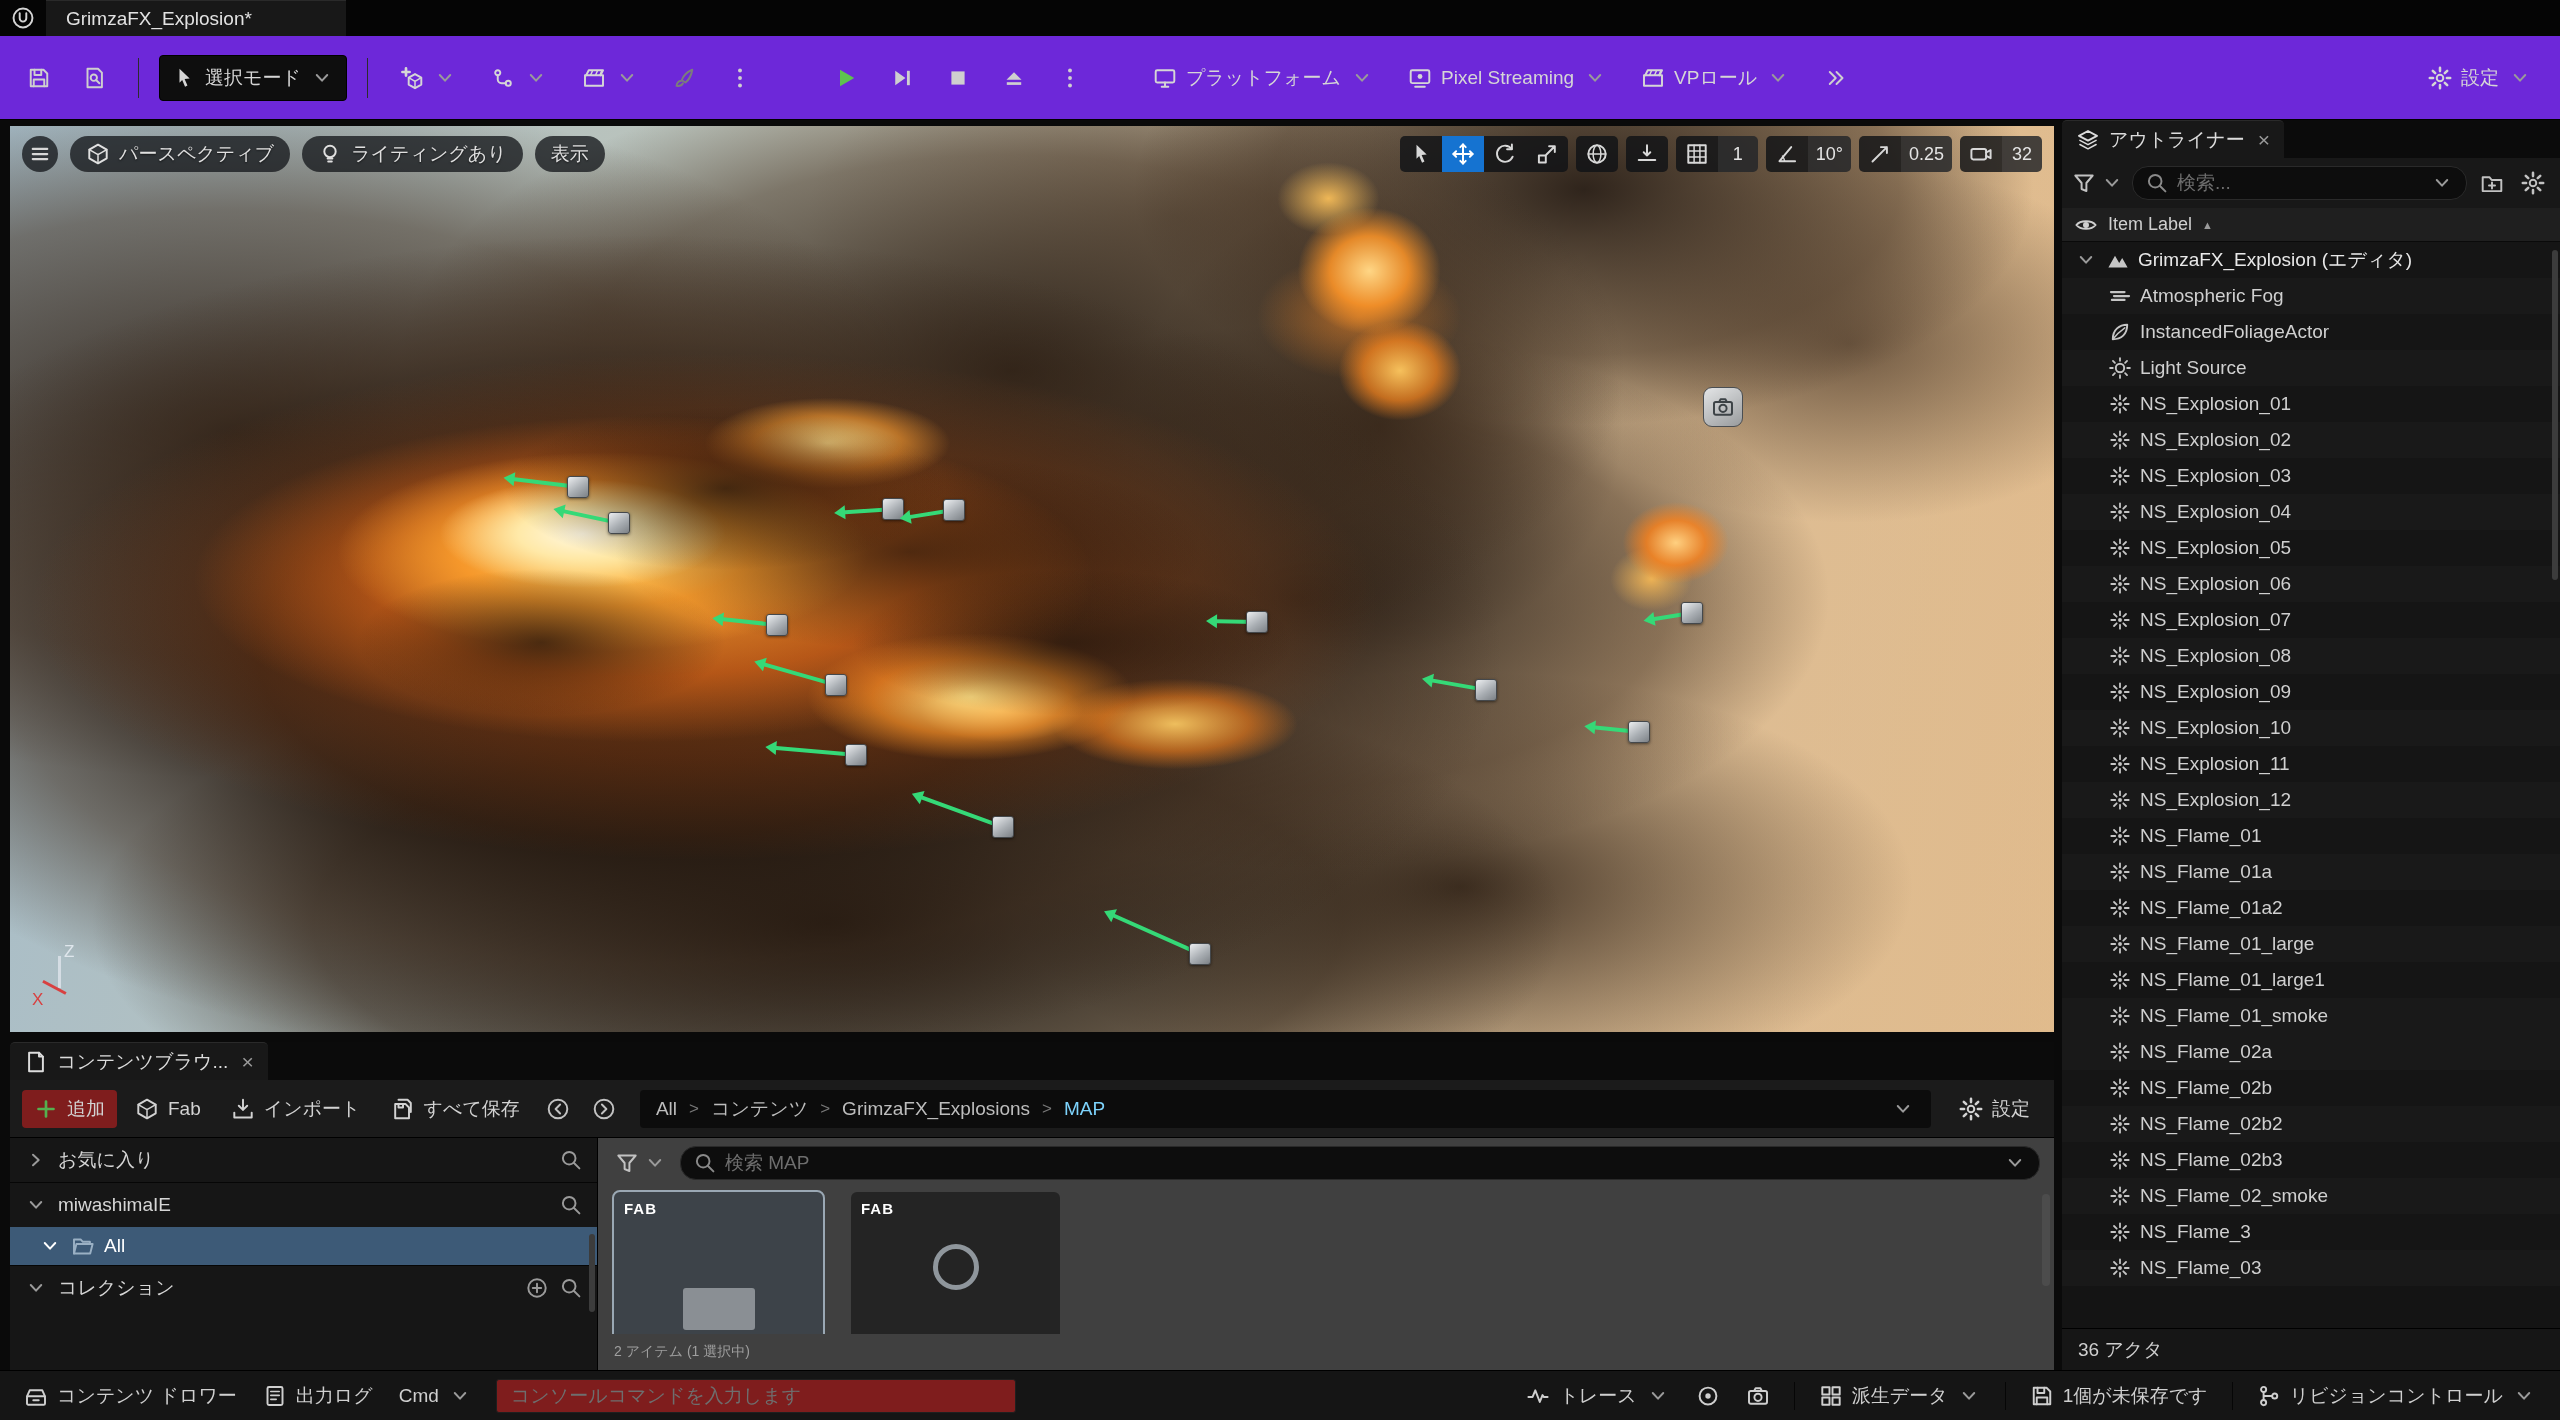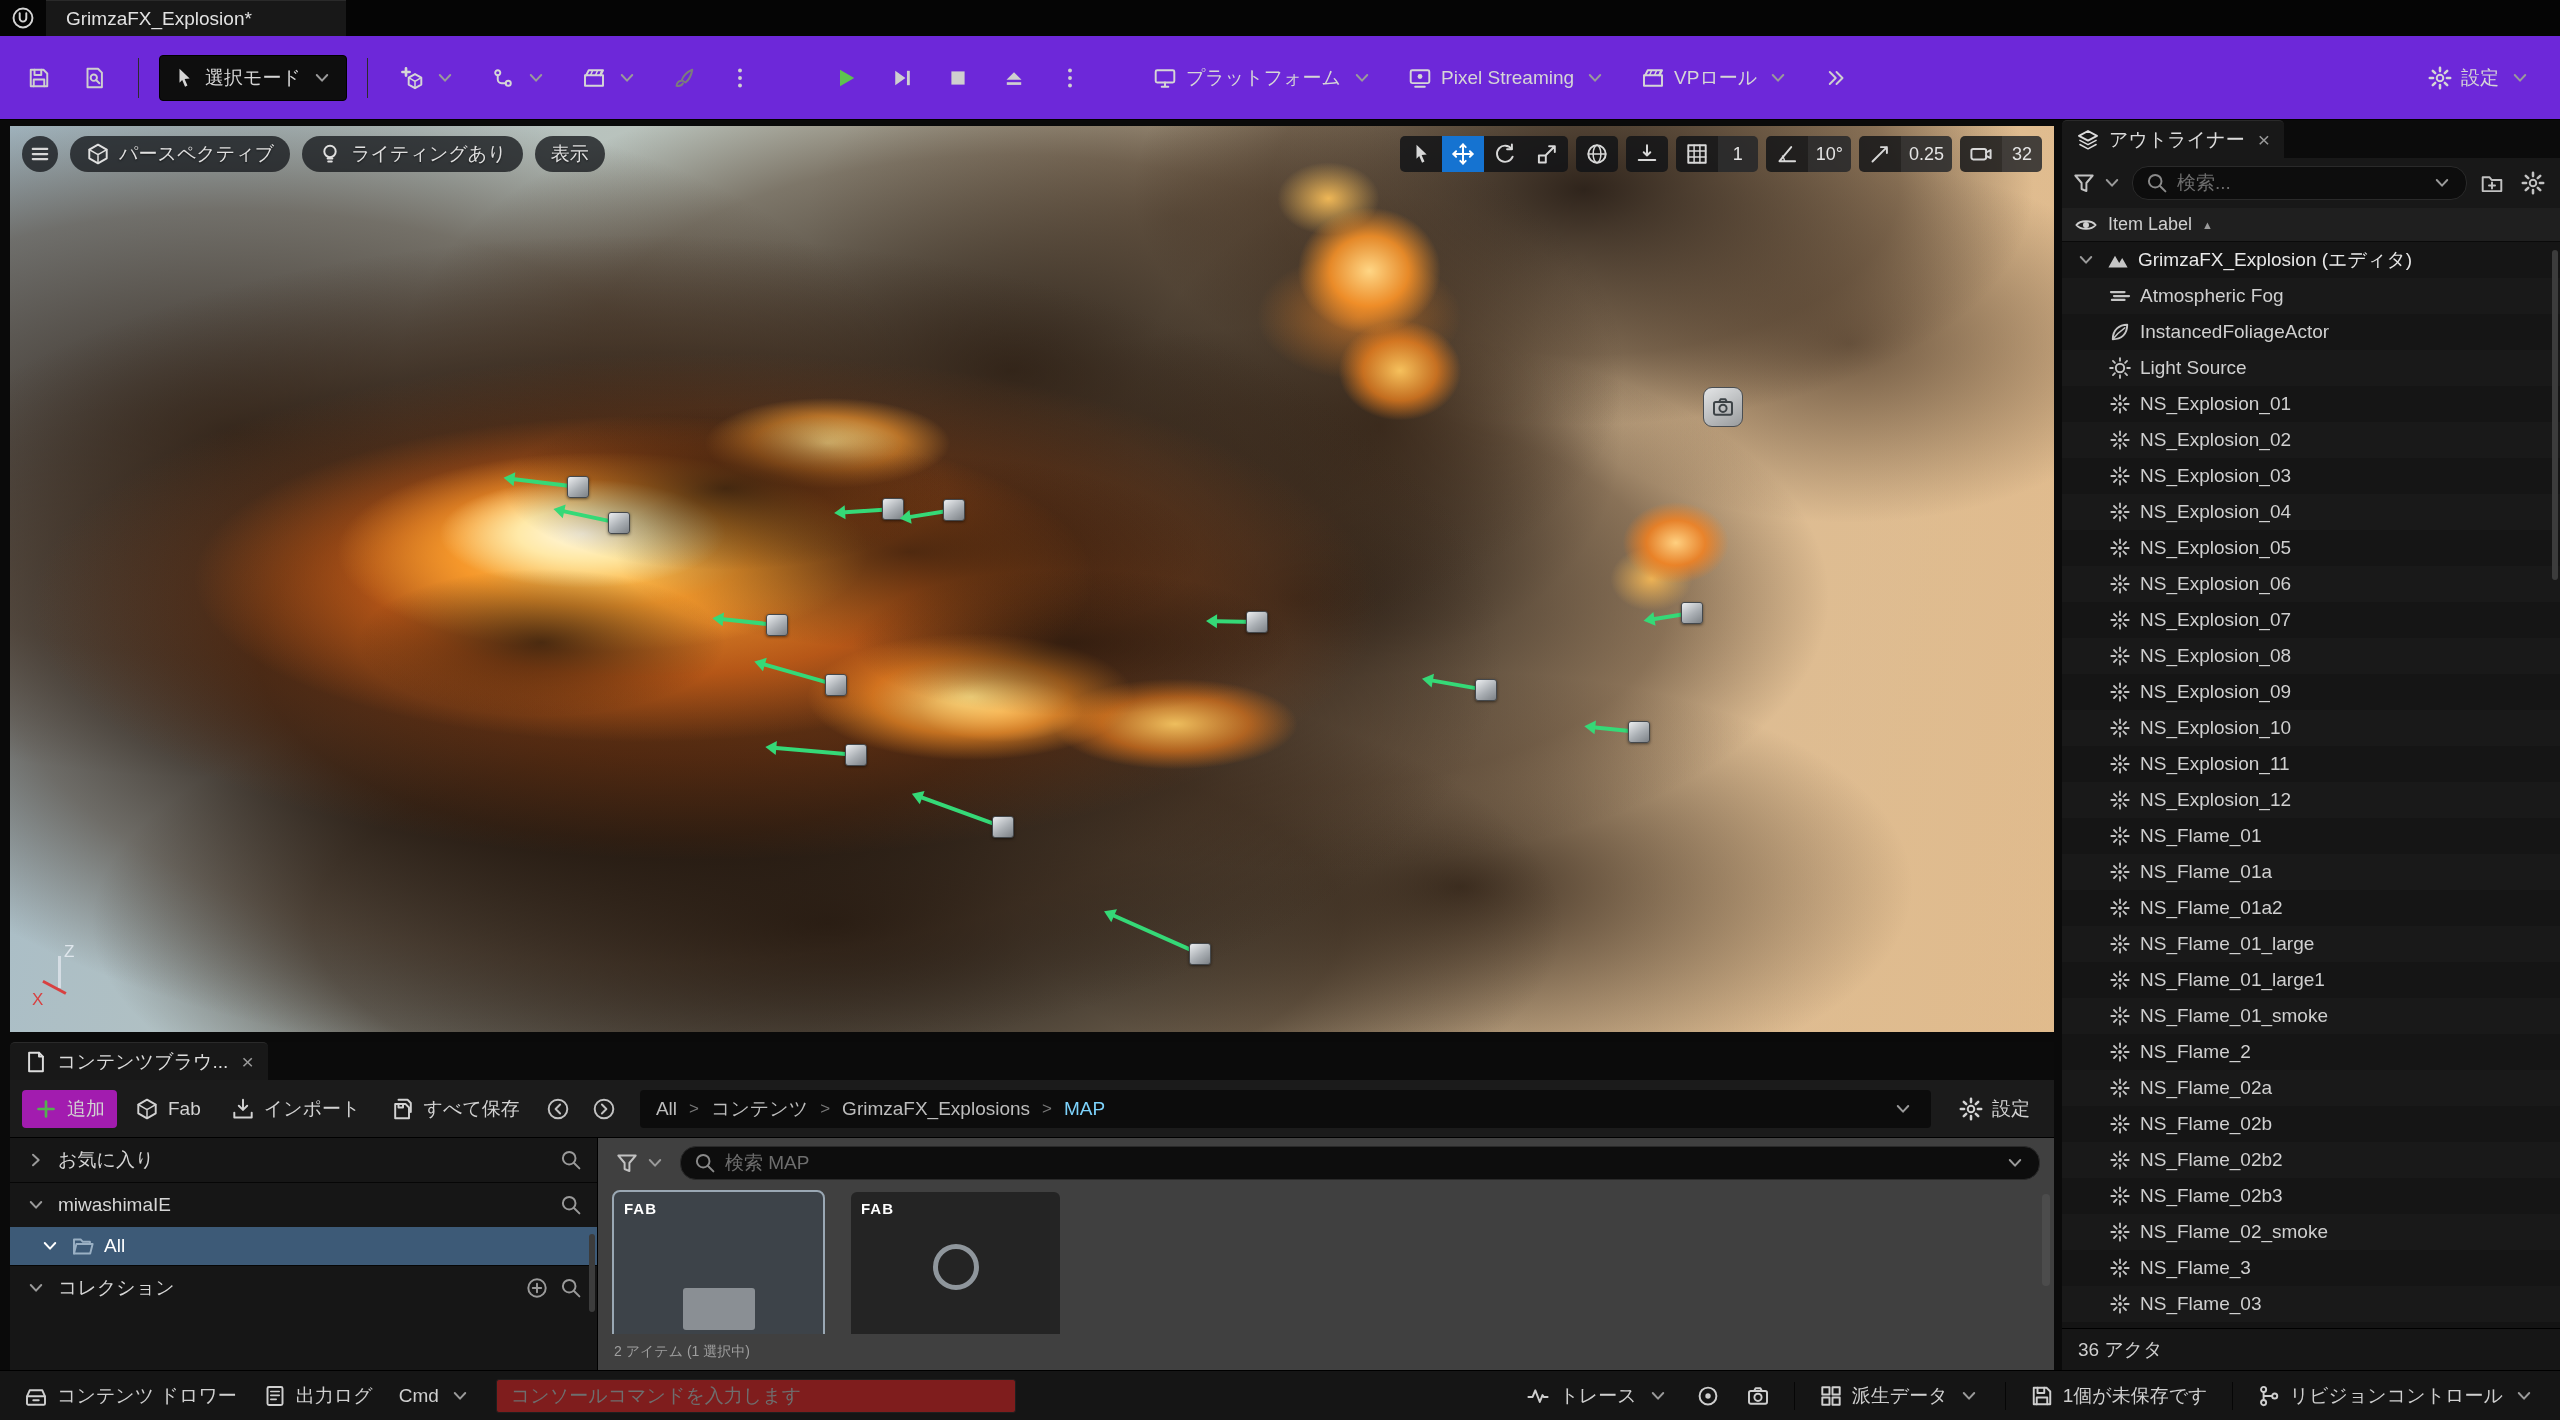--- a/index.html
+++ b/index.html
@@ -85,21 +85,21 @@
   .big-sprite{position:absolute;z-index:3;width:40px;height:40px;margin:-20px 0 0 -20px;border-radius:9px;background:linear-gradient(150deg,rgba(232,235,238,.95),rgba(150,156,162,.9));border:1px solid #4a4e52;display:flex;align-items:center;justify-content:center;color:#3c4246}
   
   .panel-tabs{height:38px;background:#0b0b0b;display:flex;align-items:stretch}
   .panel-tab{display:flex;align-items:center;gap:9px;background:#181818;padding:0 14px;color:#dcdcdc;border-top:1px solid #2a2a2a;border-top-left-radius:5px;border-top-right-radius:5px}
   .tab-close{color:#9a9a9a;font-size:21px;line-height:1;margin-left:4px}
   .pill{display:flex;align-items:center;gap:8px;background:#0d0d0d;border:1px solid #2a2a2a;border-radius:16px;height:34px;padding:0 12px;color:#8a8a8a}
   
   .cb{margin-top:10px;height:328px;background:#151515;display:flex;flex-direction:column}
   .cb-toolbar{height:58px;display:flex;align-items:center;gap:6px;padding:0 12px;background:#1b1b1b;border-bottom:1px solid #000}
   .tbtn{display:flex;align-items:center;gap:9px;height:38px;padding:0 12px;border-radius:4px;color:#d2d2d2}
-  .add-btn{background:#a21caf}
+  .add-btn{background:#7f1d1d}
   .add-btn .plus{color:var(--add-green,#55b04f)}
   .circ-btn{width:40px;justify-content:center;padding:0;color:#c2c2c2}
   .crumbbar{flex:1;display:flex;align-items:center;gap:12px;background:#0c0c0c;border-radius:4px;height:38px;margin:0 10px;padding:0 16px}
   .bc-seg{color:#bdbdbd}
   .bc-seg.cur{color:#7dd3fc}
   .bc-sep{color:#787878;font-size:17px}
   .cb-body{flex:1;display:flex;min-height:0}
   .cb-side{width:588px;background:#161616;border-right:1px solid #000;display:flex;flex-direction:column;position:relative}
   .side-row{height:44px;display:flex;align-items:center;gap:10px;padding:0 14px;color:#d6d6d6}
   .side-sec{border-top:1px solid #060606}
@@ -1006,26 +1006,20 @@
             <use href="#i-niagara"></use>
           </svg>
     <span>NS_Flame_01_large1</span>
   </div>
         <div class="o-row alt">
     <svg class="icn s20 o-icn">
             <use href="#i-niagara"></use>
           </svg>
     <span>NS_Flame_01_smoke</span>
   </div>
-        <div class="o-row">
-    <svg class="icn s20 o-icn">
-            <use href="#i-niagara"></use>
-          </svg>
-    <span>NS_Flame_2</span>
-  </div>
         <div class="o-row alt">
     <svg class="icn s20 o-icn">
             <use href="#i-niagara"></use>
           </svg>
     <span>NS_Flame_02a</span>
   </div>
         <div class="o-row">
     <svg class="icn s20 o-icn">
             <use href="#i-niagara"></use>
           </svg>

